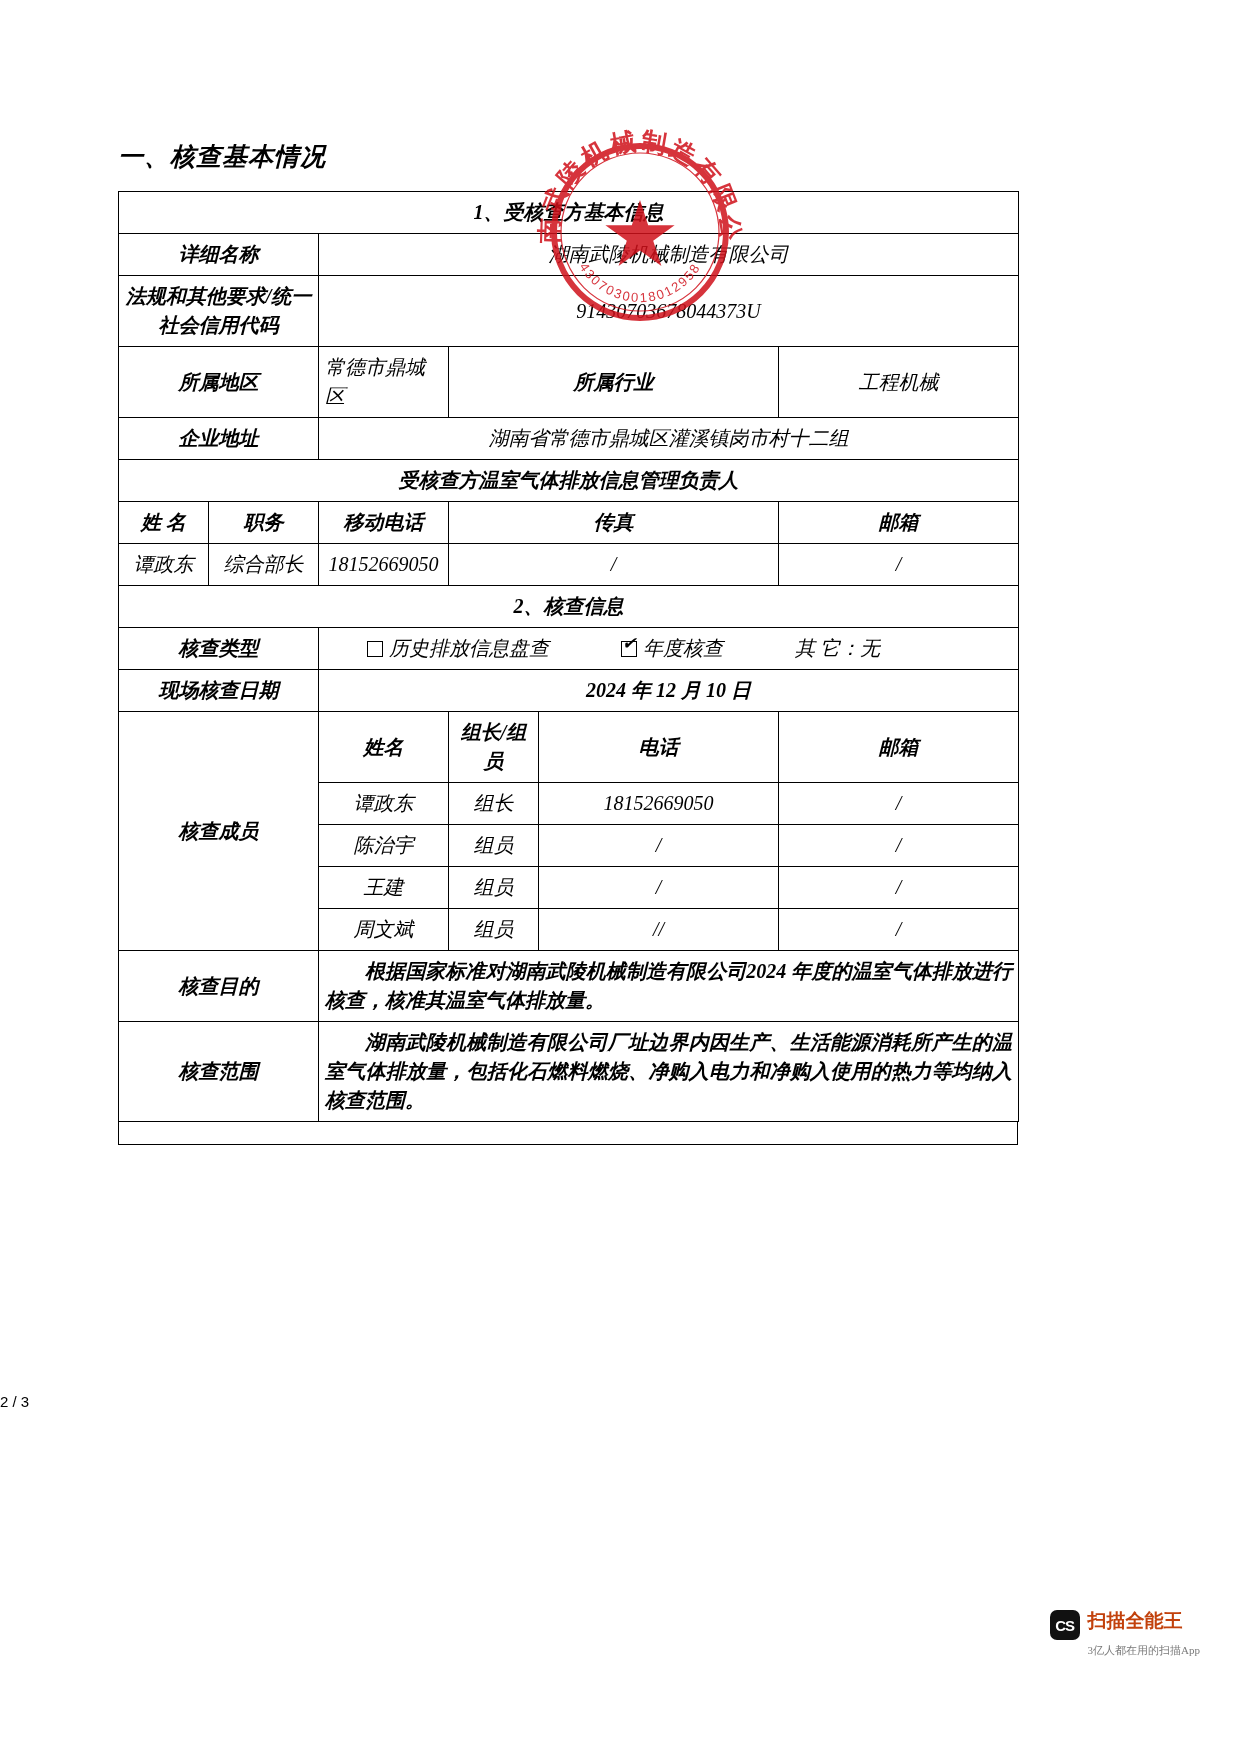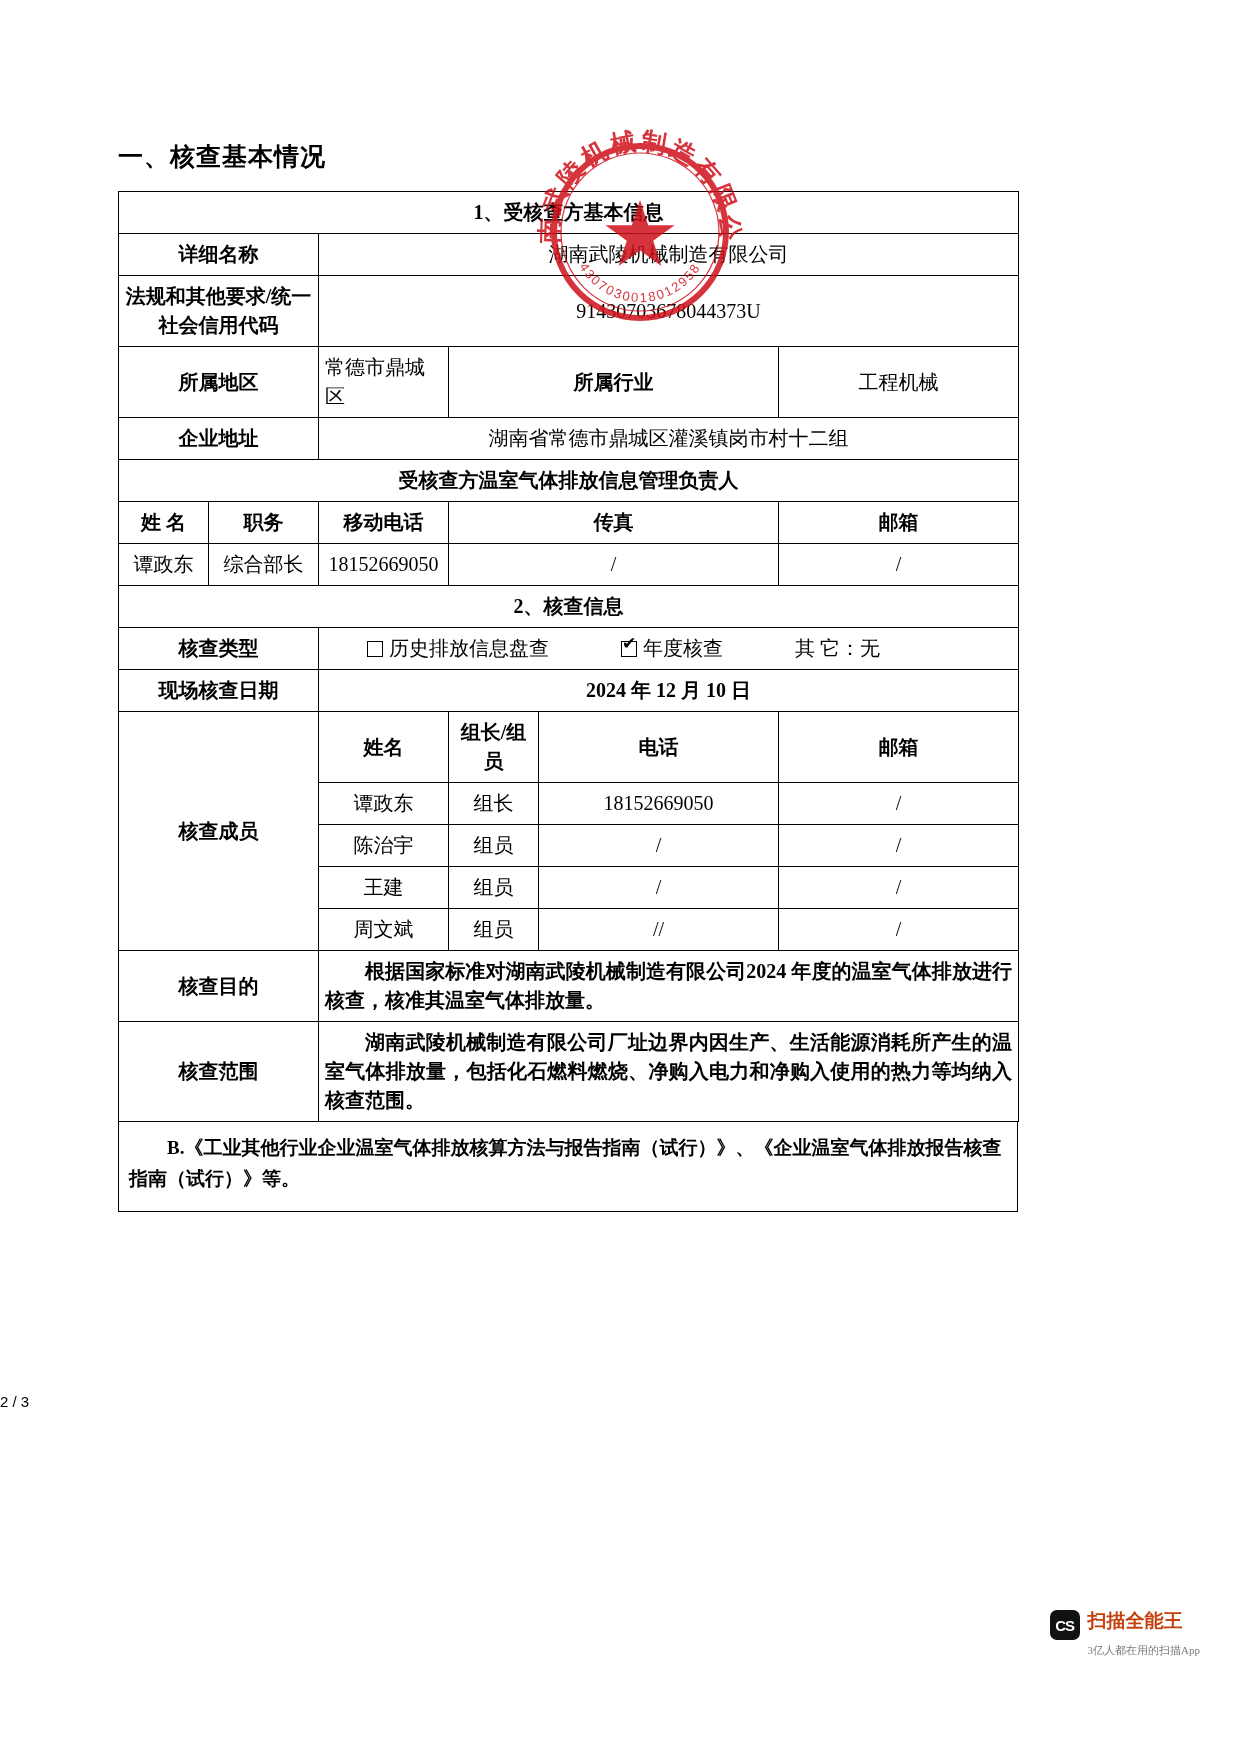--- a/index.html
+++ b/index.html
@@ -19,20 +19,21 @@
     position: absolute;
     left: 0; top: 0;
     width: 1240px;
     height: 1755px;
   }
   .content {
     position: absolute;
     left: 118px;
     top: 140px;
     width: 900px;
+    font-style: italic;
   }
   h1.section-title {
     font-size: 25px;
     font-weight: bold;
     margin: 0 0 18px 0;
     letter-spacing: 1px;
     font-family: "Liberation Serif", "DejaVu Serif", serif;
   }
   table.main {
     border-collapse: collapse;
@@ -285,21 +286,20 @@
       </tr>
 
       <tr>
         <td colspan="2" class="label">核查范围</td>
         <td colspan="4" class="para">湖南武陵机械制造有限公司厂址边界内因生产、生活能源消耗所产生的温室气体排放量，包括化石燃料燃烧、净购入电力和净购入使用的热力等均纳入核查范围。</td>
       </tr>
     </tbody>
       </table>
 
     <div class="criteria">
-      <p>B.《工业其他行业企业温室气体排放核算方法与报告指南（试行）》、《企业温室气体排放报告核查指南（试行）》等。</p>
     </div>
 
   </div>
 
   <div class="stamp">
     <svg viewBox="0 0 220 220" xmlns="http://www.w3.org/2000/svg">
       <defs>
         <path id="arcTop" d="M 28,110 A 82,82 0 0 1 192,110"></path>
         <path id="arcBottom" d="M 40,110 A 70,70 0 0 0 180,110"></path>
       </defs>

